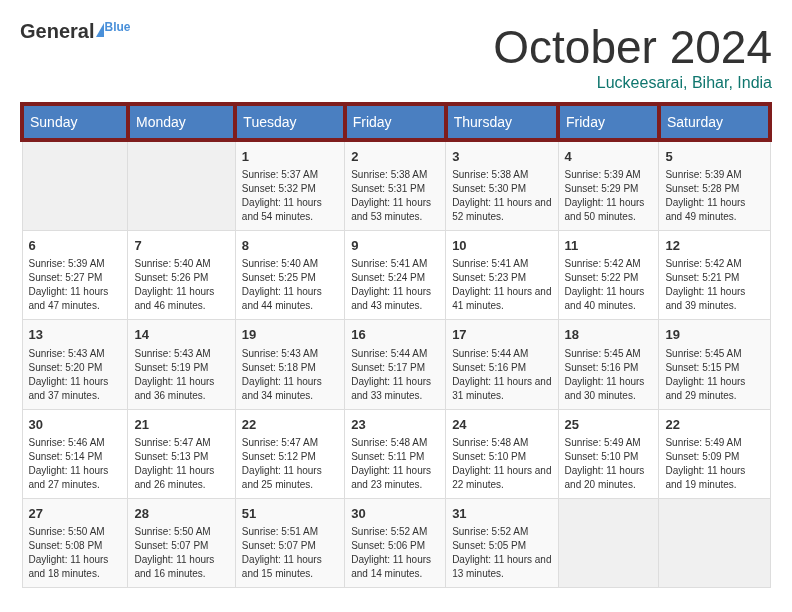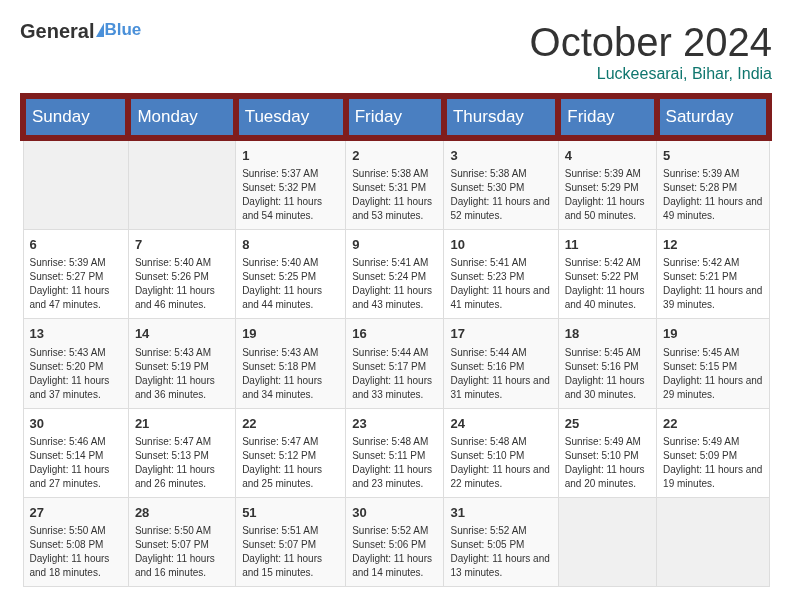--- a/index.html
+++ b/index.html
@@ -20,21 +20,21 @@
       display: flex;
       flex-direction: row;
       align-items: flex-start;
     }
     .logo-general {
       font-size: 20px;
       font-weight: bold;
       color: #333;
     }
     .logo-blue {
-      font-size: 17px;
+      font-size: 12px;
       font-weight: bold;
       color: #4a90d9;
     }
     .logo-icon {
       display: inline-block;
       width: 0;
       height: 0;
       border-left: 8px solid transparent;
       border-bottom: 14px solid #4a90d9;
       margin-left: 2px;
@@ -43,43 +43,43 @@
       top: -2px;
     }
     .logo-row {
       display: flex;
       align-items: center;
     }
     .title-section {
       text-align: right;
     }
     .month-title {
-      font-size: 40px;
+      font-size: 46px;
       color: #333;
       font-weight: normal;
     }
     .location {
       font-size: 16px;
       color: #0f766e;
     }
     table {
       width: 100%;
       border-collapse: collapse;
       font-size: 11px;
     }
     thead tr {
       background-color: #4a7fc1;
       color: white;
     }
     thead th {
       padding: 8px 6px;
       text-align: left;
-      font-size: 17px;
+      font-size: 14px;
       font-weight: normal;
-      border: 6px solid #7f1d1d;
+      border: 4px solid #7f1d1d;
     }
     tbody tr {
       border-bottom: 1px solid #ddd;
     }
     tbody tr:nth-child(odd) {
       background-color: #f9f9f9;
     }
     tbody tr:nth-child(even) {
       background-color: #fff;
     }

